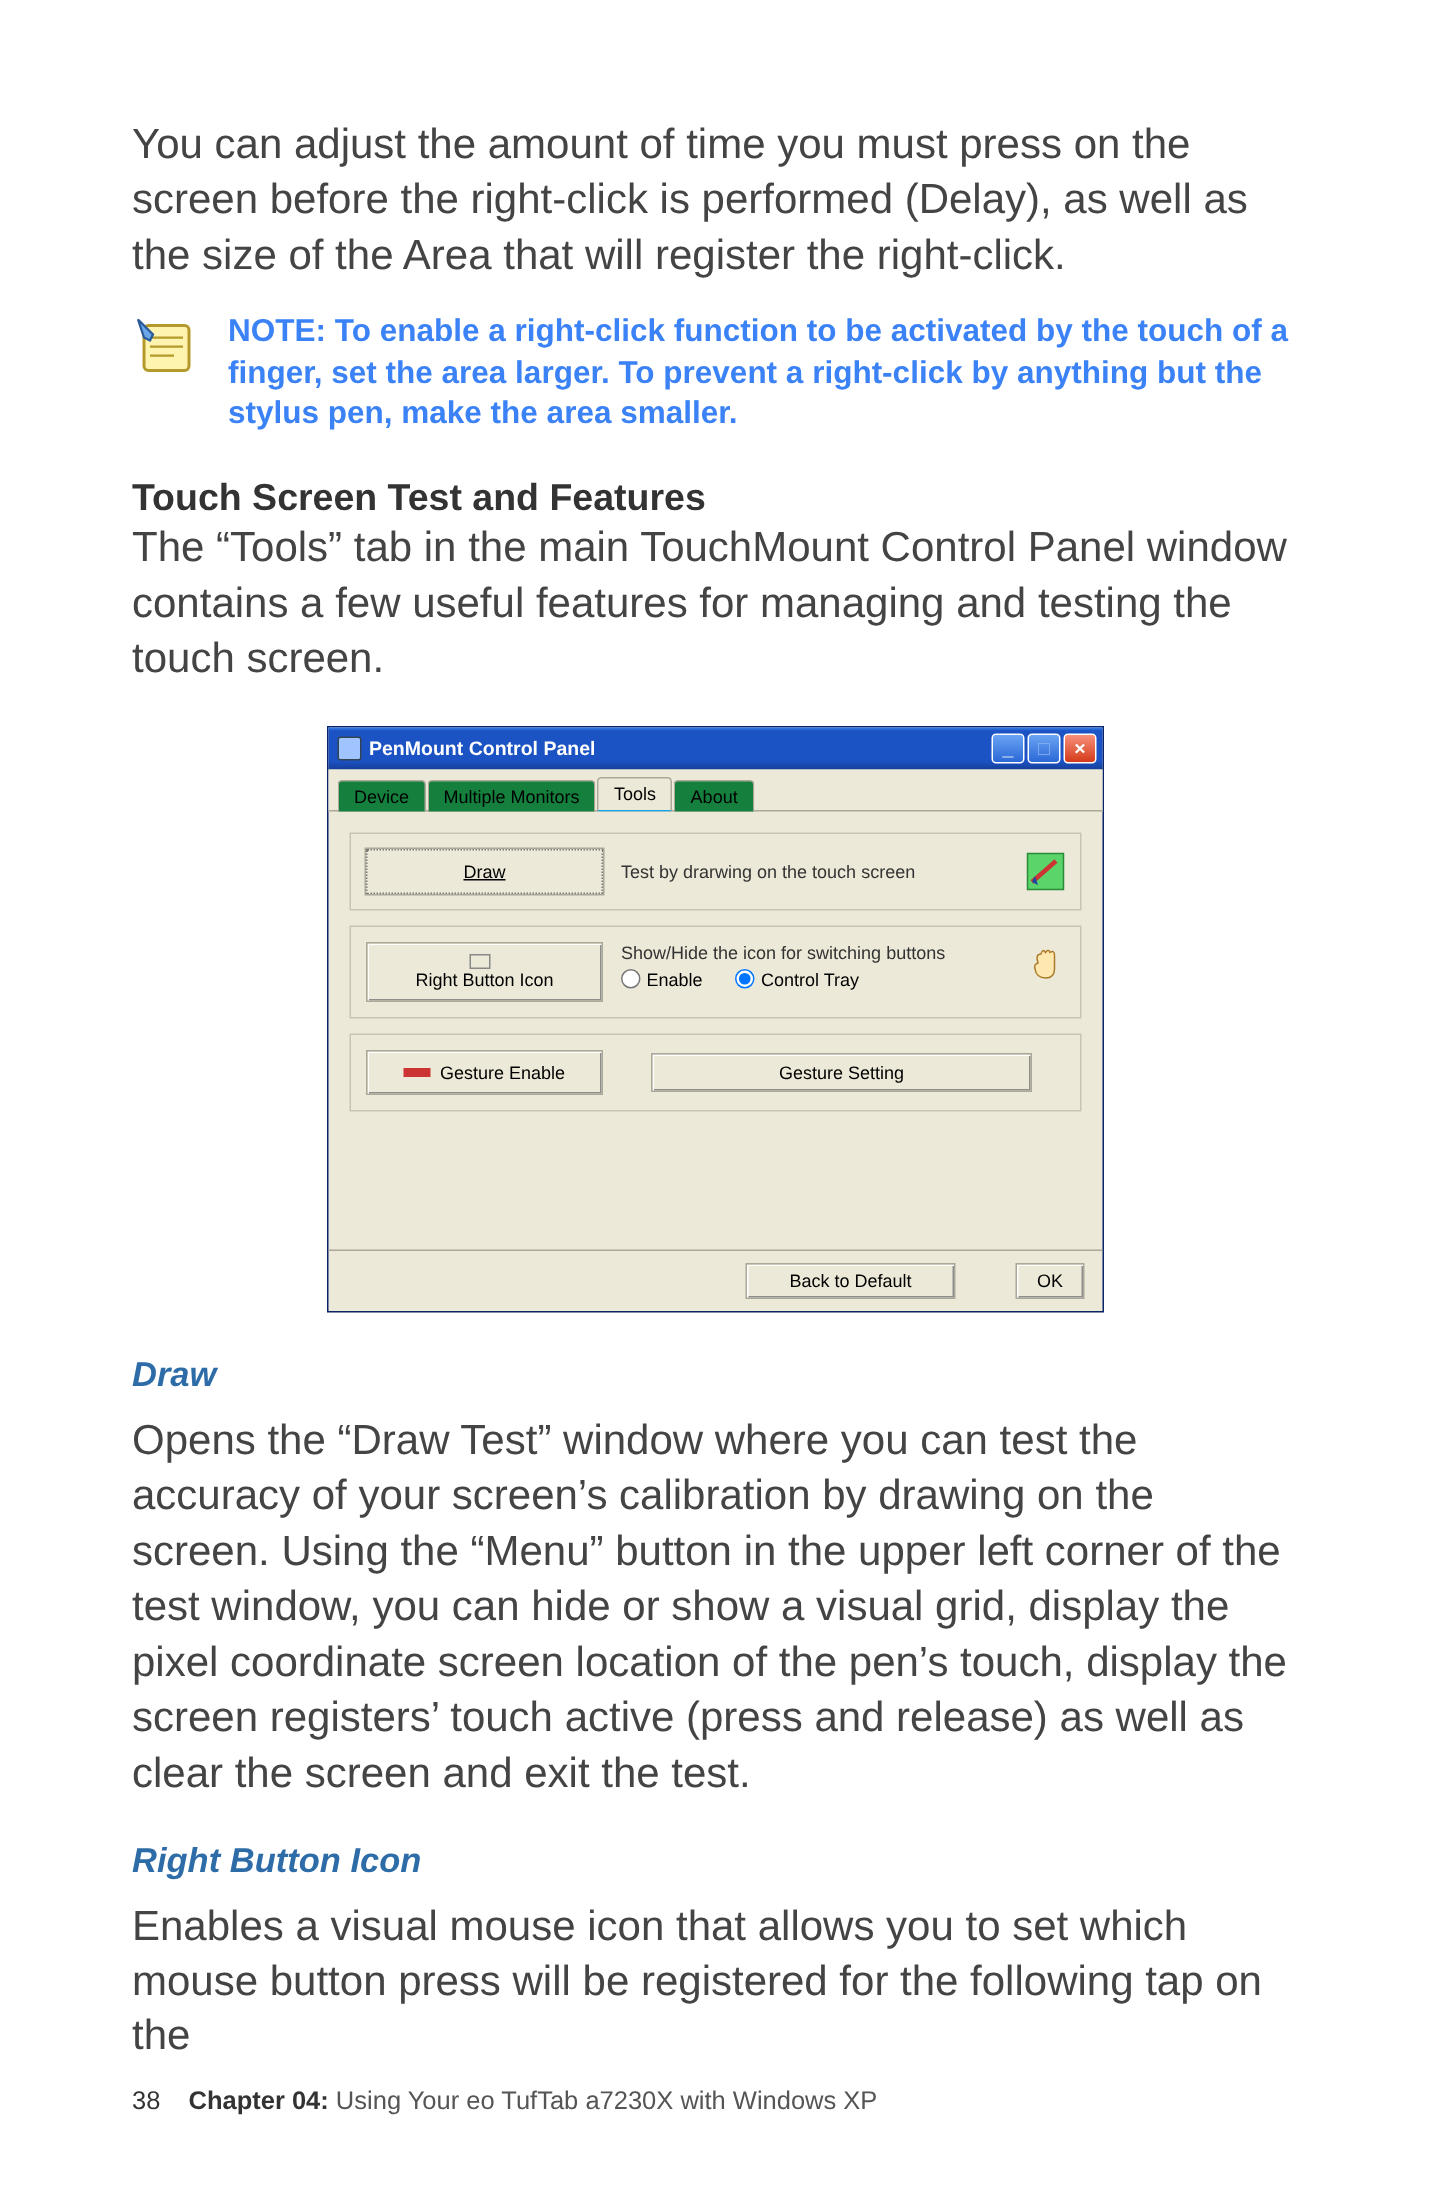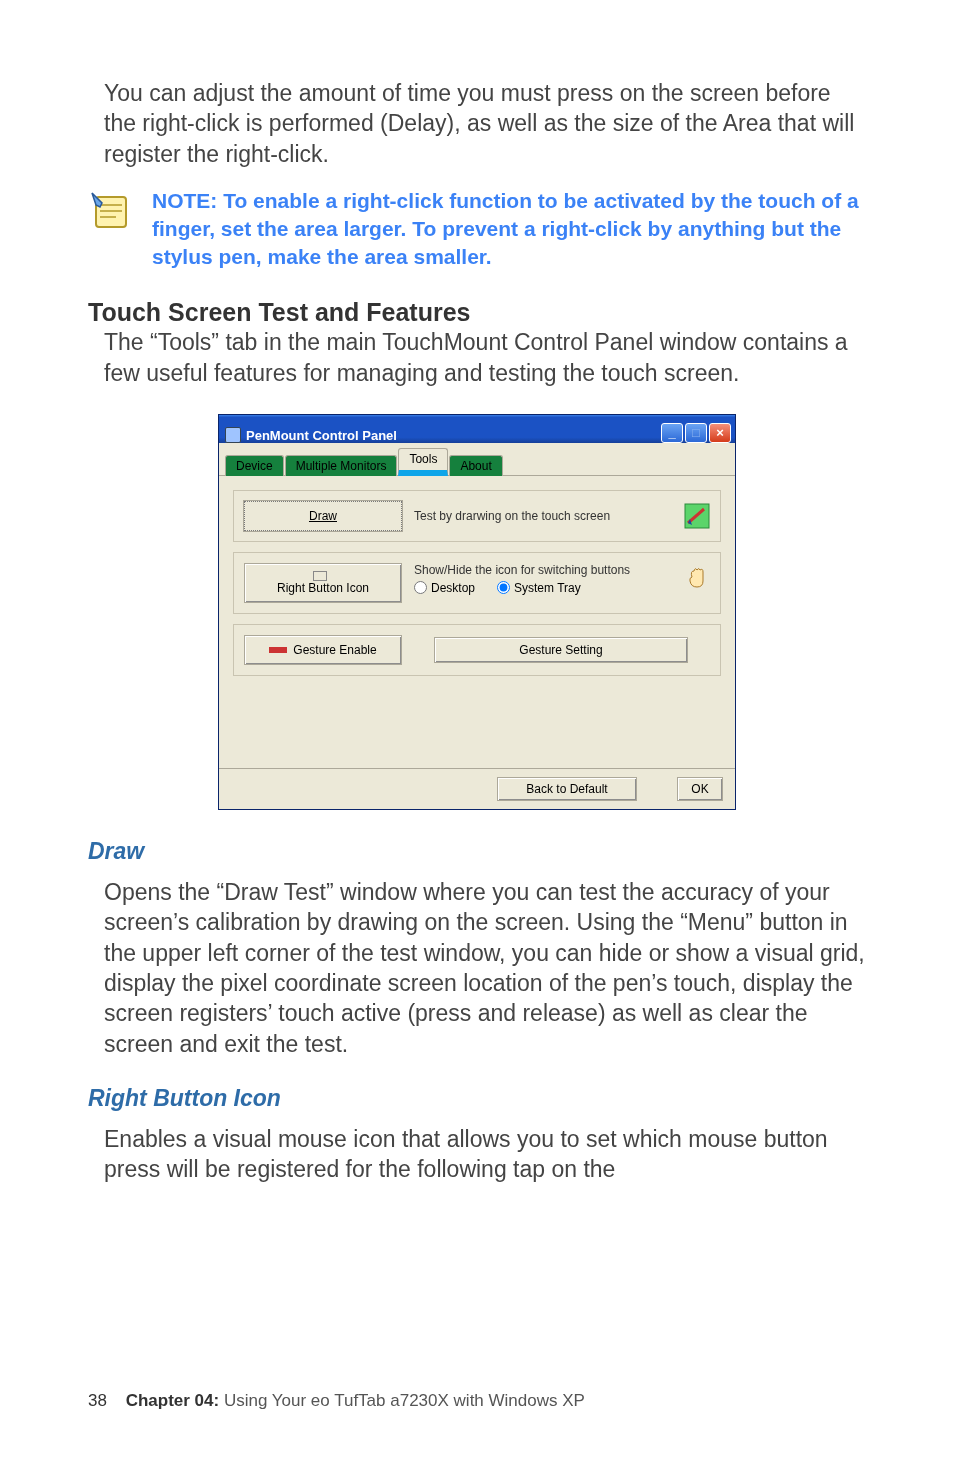--- a/index.html
+++ b/index.html
@@ -6,25 +6,24 @@
   body {
     width: 954px;
     height: 1457px;
     background: #ffffff;
     font-family: "Segoe UI", "Myriad Pro", Arial, sans-serif;
     color: #3a3a3a;
     position: relative;
     padding: 78px 88px 0 88px;
   }
   .body-text {
-    font-size: 23px;
+    font-size: 28px;
     line-height: 1.32;
     color: #444;
     margin-bottom: 18px;
-    margin-left: 16px;
   }
   .note-row {
     display: flex;
     align-items: flex-start;
     margin-top: 10px;
     margin-bottom: 28px;
   }
   .note-icon {
     flex: 0 0 54px;
     margin-right: 10px;
@@ -60,21 +59,21 @@
     border: 1px solid #0a246a;
     font-family: Tahoma, Arial, sans-serif;
     font-size: 12px;
     color: #000;
     background: #ece9d8;
   }
   .titlebar {
     height: 28px;
     background: linear-gradient(to bottom, #3a80e8 0%, #1b52c4 8%, #1b52c4 80%, #153f98 100%);
     display: flex;
-    align-items: flex-end;
+    align-items: center;
     padding: 0 4px 0 6px;
     color: #fff;
     font-weight: 700;
     font-size: 13px;
   }
   .titlebar .app-icon {
     width: 16px; height: 16px;
     background: #9fc4ff;
     border: 1px solid #345;
     margin-right: 5px;
@@ -115,21 +114,21 @@
     border-radius: 3px 3px 0 0;
     font-size: 12px;
     position: relative;
     top: 1px;
   }
   .tab.active {
     background: #ece9d8;
     top: 1px;
     padding-bottom: 4px;
     z-index: 2;
-    border-bottom: 6px solid #0ea5e9;
+    border-bottom: 1px solid #0ea5e9;
   }
   .panel-body {
     padding: 14px 14px 10px 14px;
   }
   .row {
     display: flex;
     align-items: center;
     border: 1px solid #c9c4b1;
     background: #ece9d8;
     padding: 10px 10px;
@@ -275,25 +274,25 @@
       <div class="row" style="align-items:flex-start;">
         <div class="pushbtn nodash" style="flex-direction:column;height:40px;">
           <div class="mini-icon"></div>
           <span>Right Button Icon</span>
         </div>
         <div style="flex:1;">
           <div class="row-text">Show/Hide the icon for switching buttons</div>
           <div class="radio-row">
             <label>
                 <input type="radio" name="rbiloc" style="">
-                <span>Desktop</span>
+                <span>Enable</span>
               </label>
             <label>
                 <input type="radio" name="rbiloc" checked="" style="">
-                <span>System Tray</span>
+                <span>Control Tray</span>
               </label>
           </div>
         </div>
         <div class="row-icon">
           <svg width="26" height="26" viewBox="0 0 26 26">
             <path d="M8 14 q-2 -6 2 -6 q1 -4 3 -1 q2 -3 3 0 q3 -2 3 2 l0 9 q0 6 -6 6 q-6 0 -7 -6 q-1 -3 2 -4 z" fill="#ffe8b0" stroke="#aa7a2a" stroke-width="1"></path>
           </svg>
         </div>
       </div>
 

